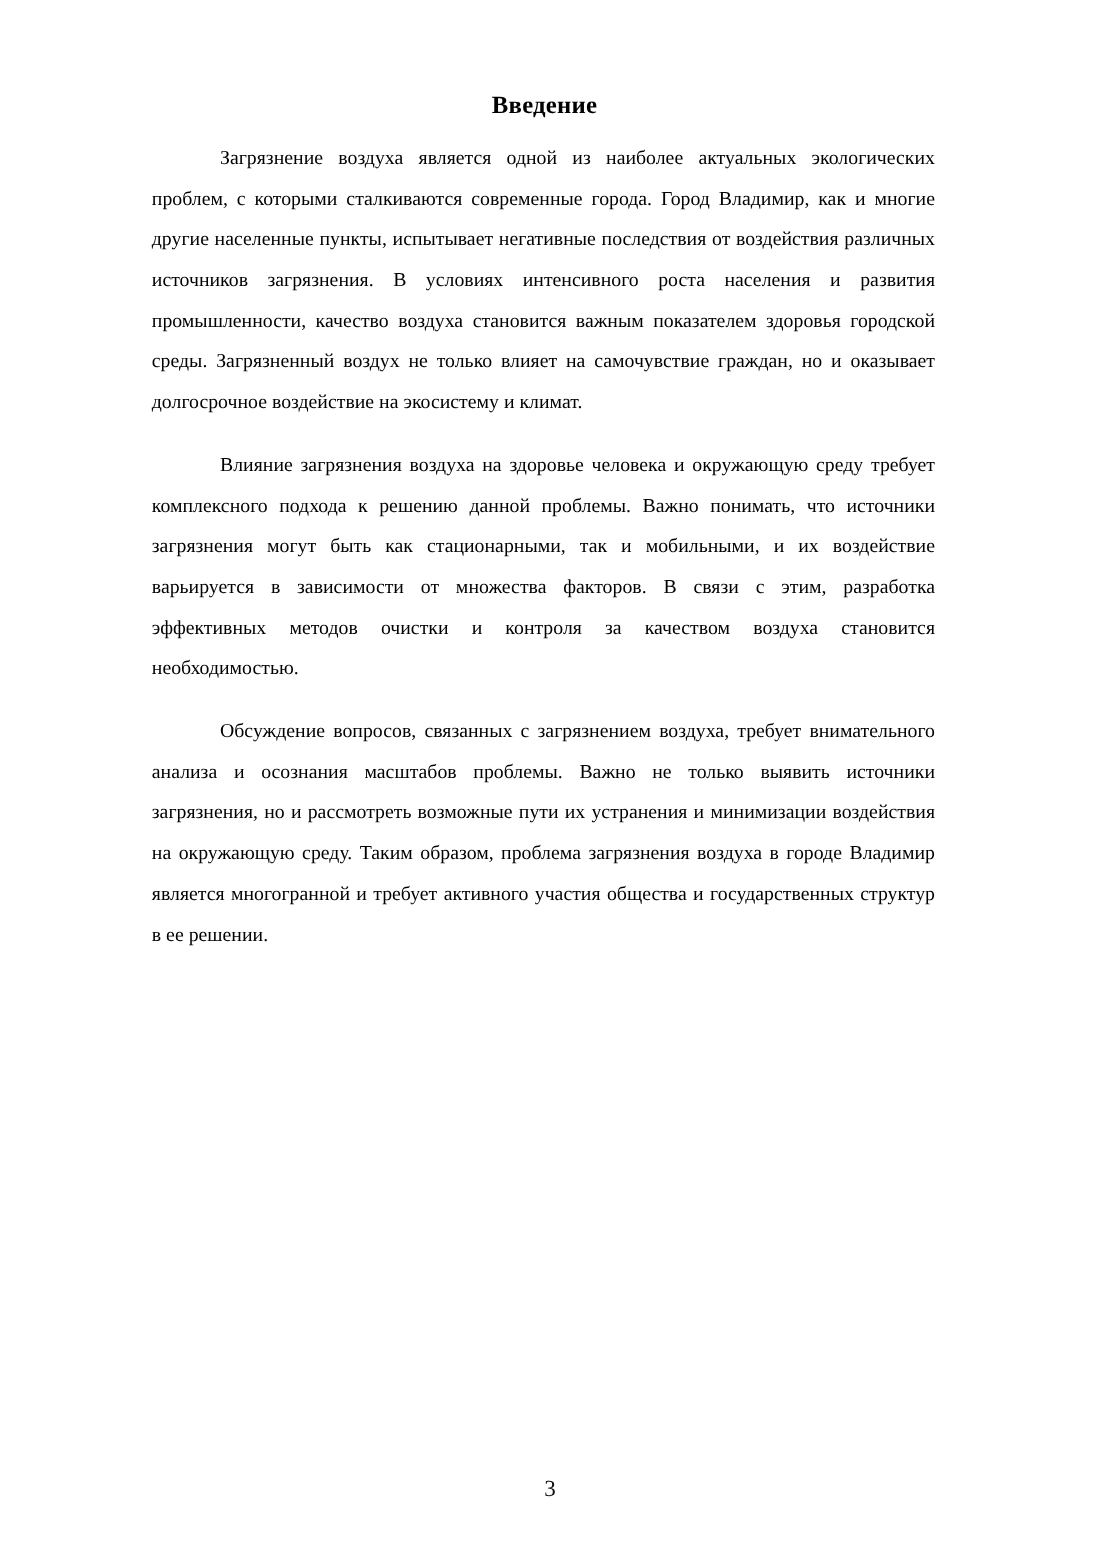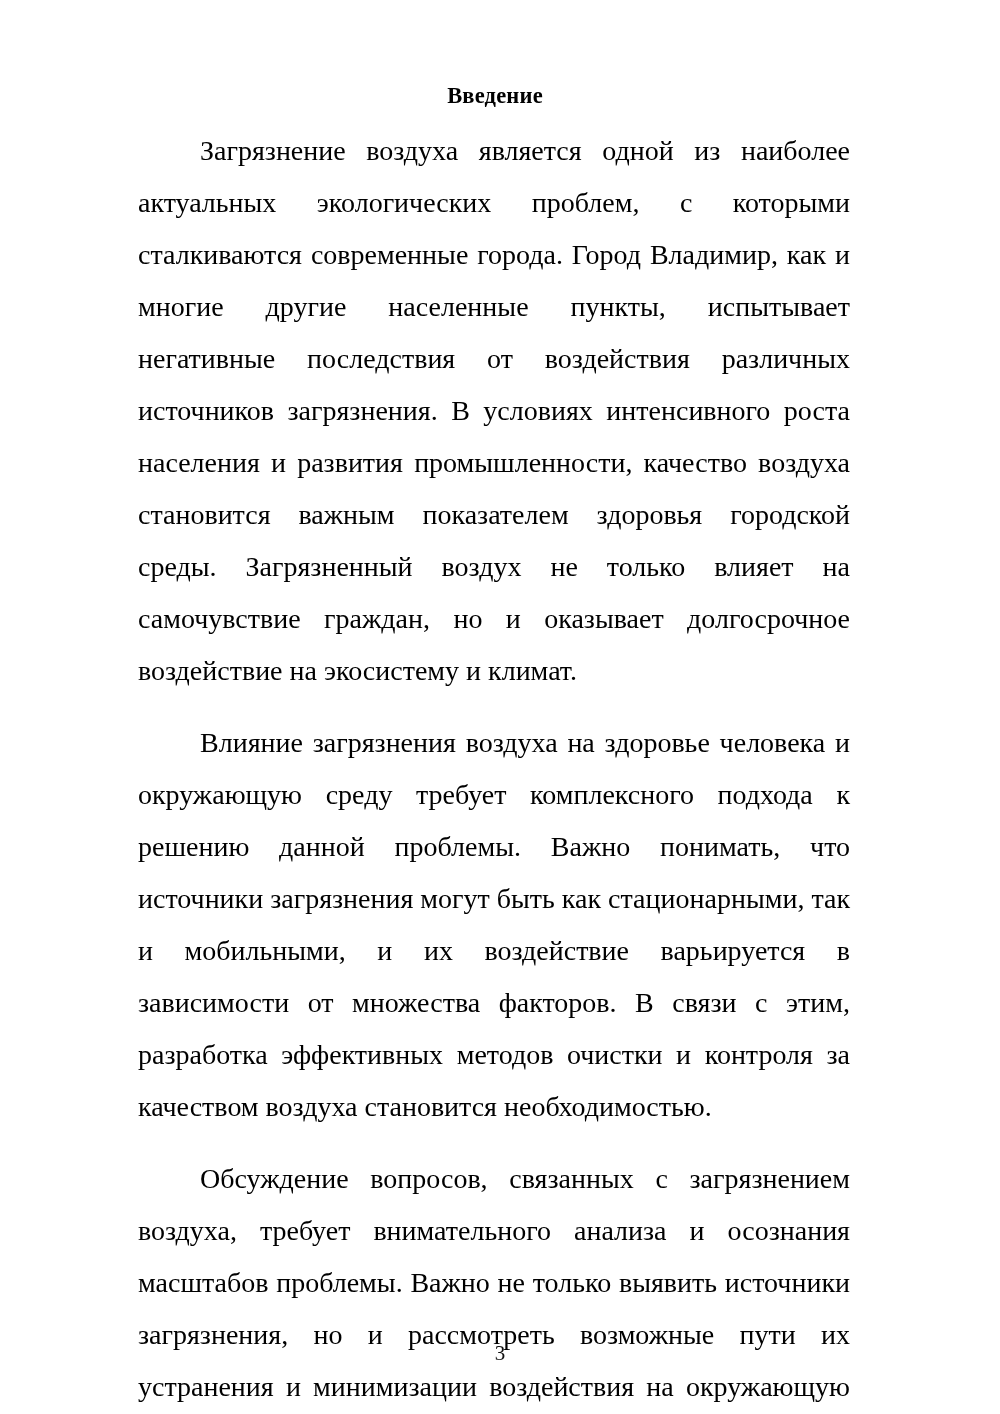--- a/index.html
+++ b/index.html
@@ -28,22 +28,22 @@
     font-weight: bold;
     font-size: 22.5px;
     line-height: 1.2;
     margin: 0 0 16px 0;
     padding-right: 60px;
     letter-spacing: 0.2px;
   }
   .para {
     text-align: justify;
     text-justify: inter-word;
-    font-size: 28px;
-    line-height: 52px;
+    font-size: 18px;
+    line-height: 37px;
     margin: 16px 0 20px 0;
     text-indent: 62px;
     padding-right: 62px;
     hyphens: none;
   }
   .page-number {
     position: absolute;
     bottom: 48px;
     left: 0;
     width: 1000px;

